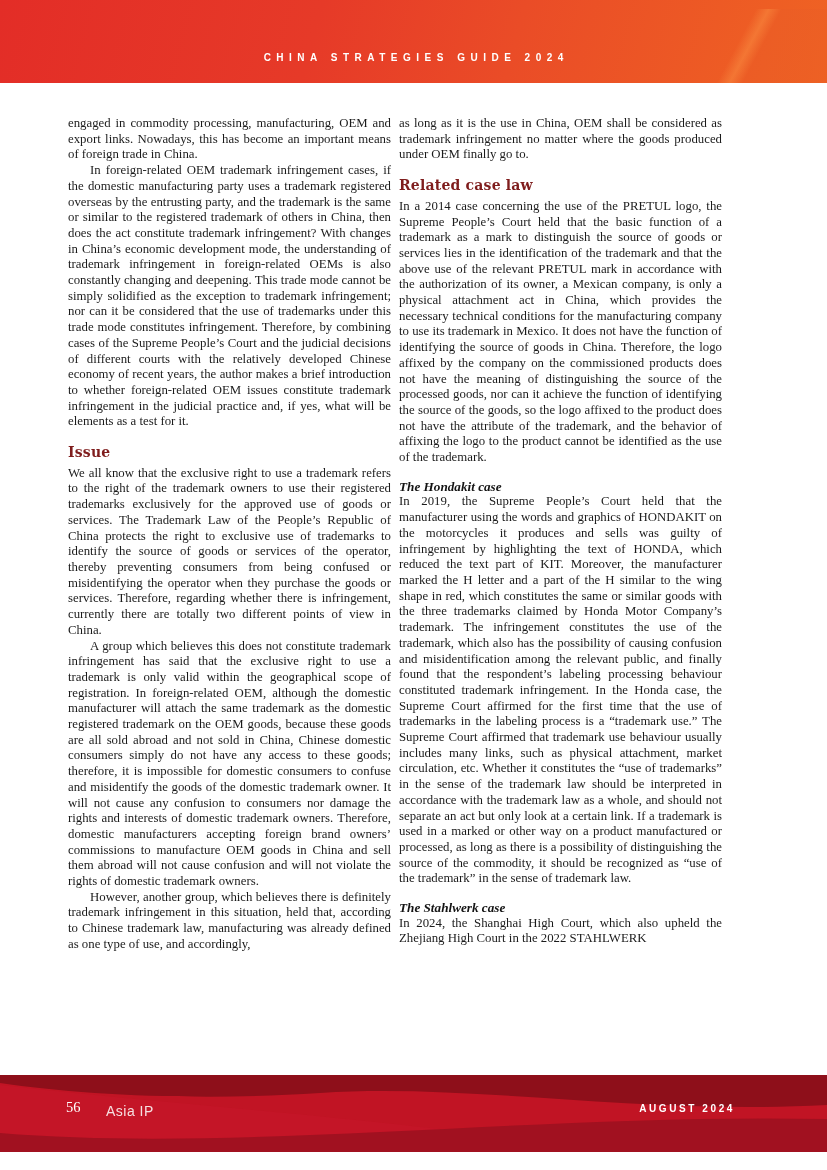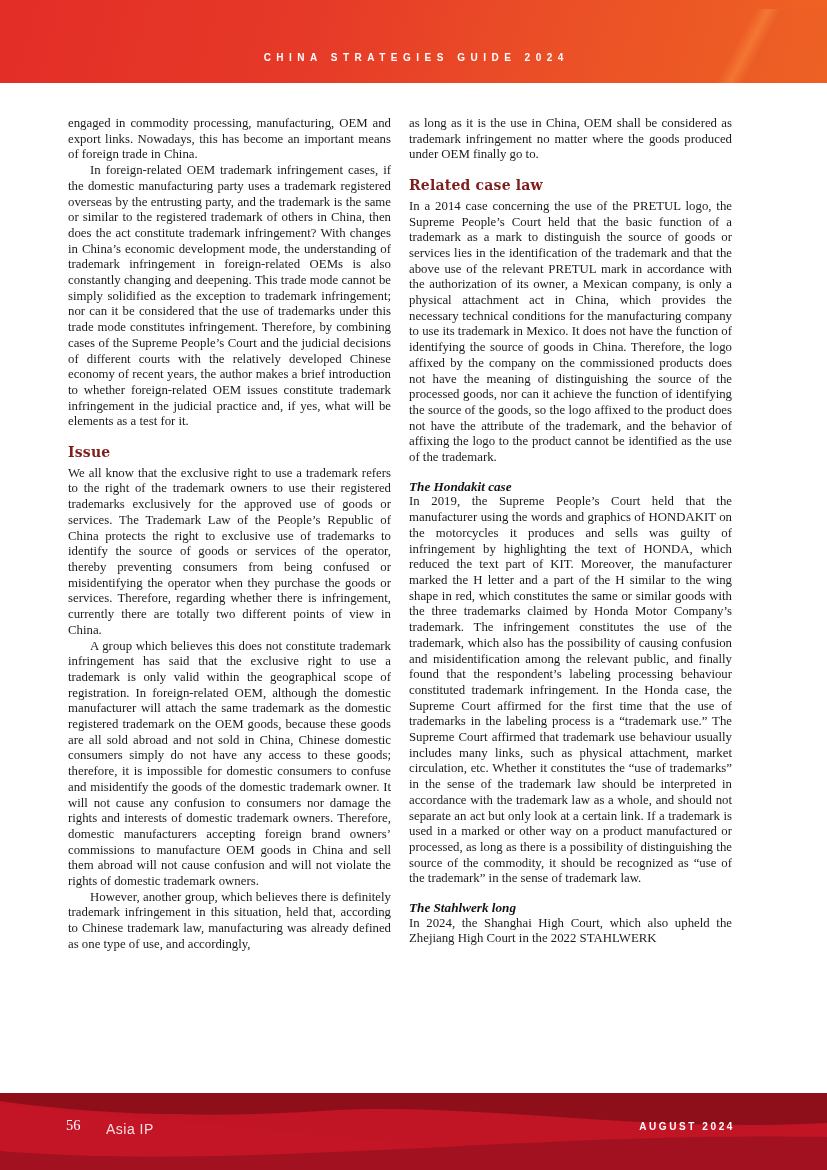--- a/index.html
+++ b/index.html
@@ -42,21 +42,21 @@
     white-space: nowrap;
   }
 
   
   .content {
     position: absolute;
     top: 116px;
     left: 68px;
     width: 664px;
     display: flex;
-    gap: 18px;
+    gap: 8px;
   }
   .col {
     width: 323px;
     color: #1b1b1b;
     font-size: 12.8px;
     line-height: 15.7px;
     text-align: justify;
   }
   .body-para { margin: 0; }
   .body-para.indent { text-indent: 22px; }
@@ -75,21 +75,21 @@
     font-style: italic;
     color: #141414;
     margin: 13px 0 0 0;
     text-align: left;
   }
 
   
   .footer {
     position: absolute;
     bottom: 0; left: 0;
-    width: 827px; height: 77px;
+    width: 827px; height: 95px;
   }
   .footer svg { position: absolute; top: 0; left: 0; display: block; }
   .footer-pagenum {
     position: absolute;
     top: 24px; left: 66px;
     color: #ffffff;
     font-family: "Liberation Serif", serif;
     font-size: 14.5px;
   }
   .footer-pub {
@@ -128,21 +128,21 @@
         <p class="body-para">We all know that the exclusive right to use a trademark refers to the right of the trademark owners to use their registered trademarks exclusively for the approved use of goods or services. The Trademark Law of the People’s Republic of China protects the right to exclusive use of trademarks to identify the source of goods or services of the operator, thereby preventing consumers from being confused or misidentifying the operator when they purchase the goods or services. Therefore, regarding whether there is infringement, currently there are totally two different points of view in China.</p>
         <p class="body-para indent">A group which believes this does not constitute trademark infringement has said that the exclusive right to use a trademark is only valid within the geographical scope of registration. In foreign-related OEM, although the domestic manufacturer will attach the same trademark as the domestic registered trademark on the OEM goods, because these goods are all sold abroad and not sold in China, Chinese domestic consumers simply do not have any access to these goods; therefore, it is impossible for domestic consumers to confuse and misidentify the goods of the domestic trademark owner. It will not cause any confusion to consumers nor damage the rights and interests of domestic trademark owners. Therefore, domestic manufacturers accepting foreign brand owners’ commissions to manufacture OEM goods in China and sell them abroad will not cause confusion and will not violate the rights of domestic trademark owners.</p>
         <p class="body-para indent">However, another group, which believes there is definitely trademark infringement in this situation, held that, according to Chinese trademark law, manufacturing was already defined as one type of use, and accordingly,</p>
       </div>
     <div class="col">
         <p class="body-para">as long as it is the use in China, OEM shall be considered as trademark infringement no matter where the goods produced under OEM finally go to.</p>
         <h2 class="section-heading">Related case law</h2>
         <p class="body-para">In a 2014 case concerning the use of the PRETUL logo, the Supreme People’s Court held that the basic function of a trademark as a mark to distinguish the source of goods or services lies in the identification of the trademark and that the above use of the relevant PRETUL mark in accordance with the authorization of its owner, a Mexican company, is only a physical attachment act in China, which provides the necessary technical conditions for the manufacturing company to use its trademark in Mexico. It does not have the function of identifying the source of goods in China. Therefore, the logo affixed by the company on the commissioned products does not have the meaning of distinguishing the source of the processed goods, nor can it achieve the function of identifying the source of the goods, so the logo affixed to the product does not have the attribute of the trademark, and the behavior of affixing the logo to the product cannot be identified as the use of the trademark.</p>
         <h3 class="case-heading">The Hondakit case</h3>
         <p class="body-para">In 2019, the Supreme People’s Court held that the manufacturer using the words and graphics of HONDAKIT on the motorcycles it produces and sells was guilty of infringement by highlighting the text of HONDA, which reduced the text part of KIT. Moreover, the manufacturer marked the H letter and a part of the H similar to the wing shape in red, which constitutes the same or similar goods with the three trademarks claimed by Honda Motor Company’s trademark. The infringement constitutes the use of the trademark, which also has the possibility of causing confusion and misidentification among the relevant public, and finally found that the respondent’s labeling processing behaviour constituted trademark infringement. In the Honda case, the Supreme Court affirmed for the first time that the use of trademarks in the labeling process is a “trademark use.” The Supreme Court affirmed that trademark use behaviour usually includes many links, such as physical attachment, market circulation, etc. Whether it constitutes the “use of trademarks” in the sense of the trademark law should be interpreted in accordance with the trademark law as a whole, and should not separate an act but only look at a certain link. If a trademark is used in a marked or other way on a product manufactured or processed, as long as there is a possibility of distinguishing the source of the commodity, it should be recognized as “use of the trademark” in the sense of trademark law.</p>
-        <h3 class="case-heading">The Stahlwerk long</h3>
+        <h3 class="case-heading">The Stahlwerk case</h3>
         <p class="body-para">In 2024, the Shanghai High Court, which also upheld the Zhejiang High Court in the 2022 STAHLWERK</p>
       </div>
   </div>
 
   <div class="footer">
     <svg width="827" height="77" viewBox="0 0 827 77">
       <rect x="0" y="0" width="827" height="77" fill="#c11424"></rect>
       <path d="M0,0 H827 V30 C640,40 470,8 320,18 C200,26 80,20 0,8 Z" fill="#8e0f1a"></path>
       <path d="M0,10 C120,24 260,34 420,52 C560,67 700,74 827,72 V77 H0 Z" fill="#c6152a" opacity="0.55"></path>
       <path d="M0,77 V58 C240,78 540,38 827,44 V77 Z" fill="#a11120"></path>

